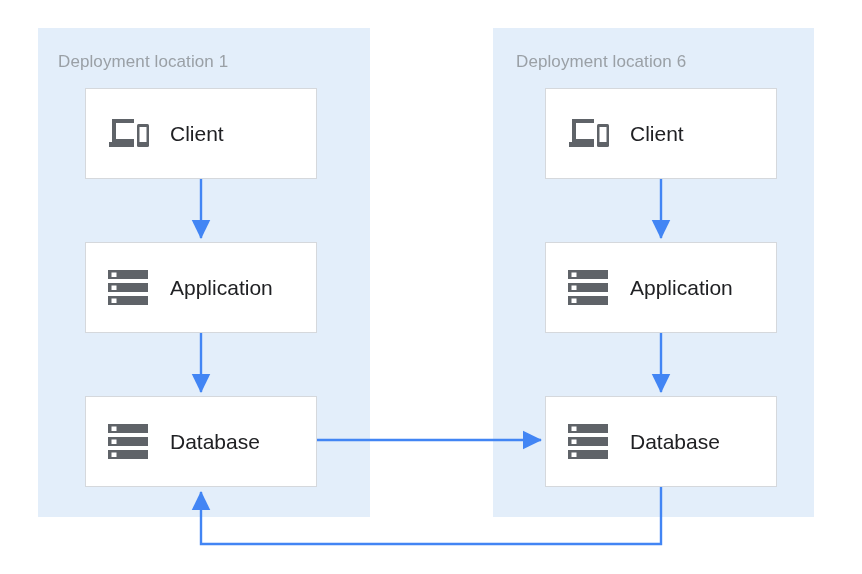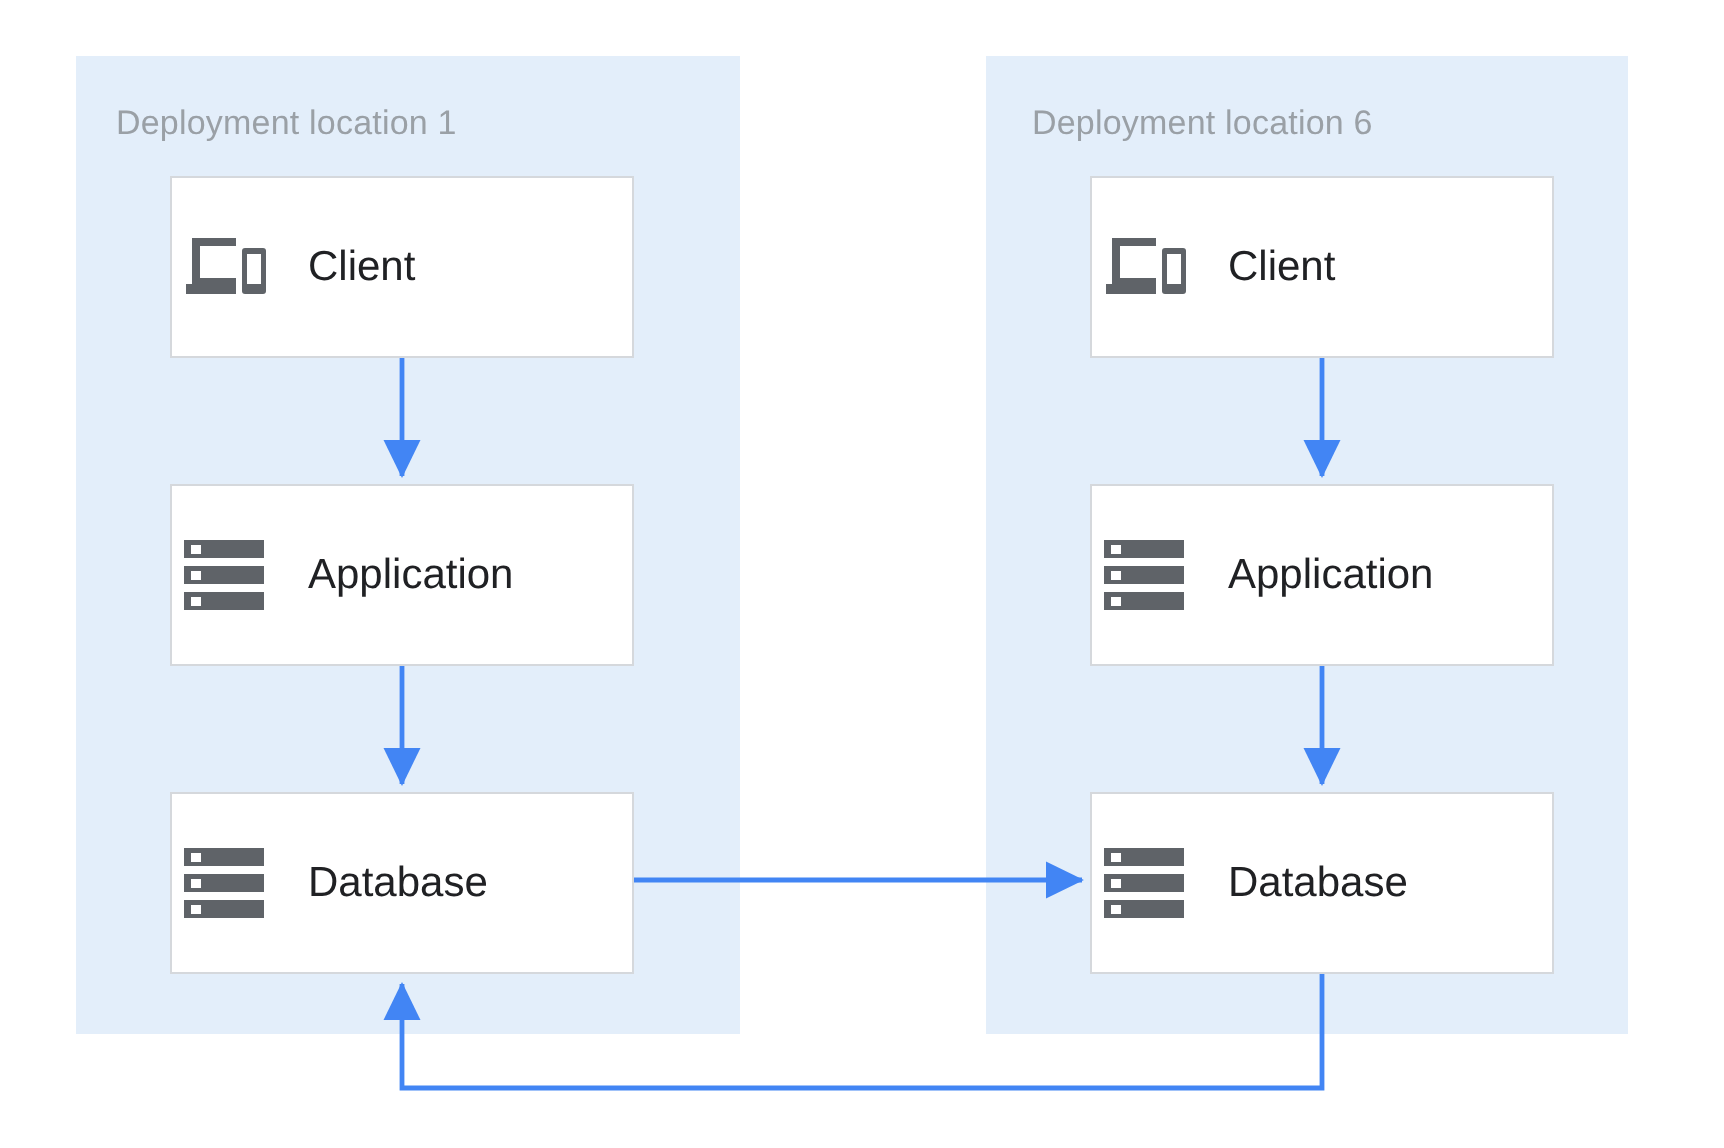--- a/index.html
+++ b/index.html
@@ -30,21 +30,21 @@
     white-space: nowrap;
     font-family: "Liberation Sans", sans-serif;
   }
   .node {
     position: absolute;
     box-sizing: border-box;
     background: #ffffff;
     border: 1px solid #d5d8dc;
     display: flex;
     align-items: center;
-    padding-left: 4px;
+    padding-left: 20px;
   }
   .node-icon {
     flex: 0 0 auto;
     width: 46px;
     height: 46px;
     display: flex;
     align-items: center;
     justify-content: center;
   }
   .node-label {

